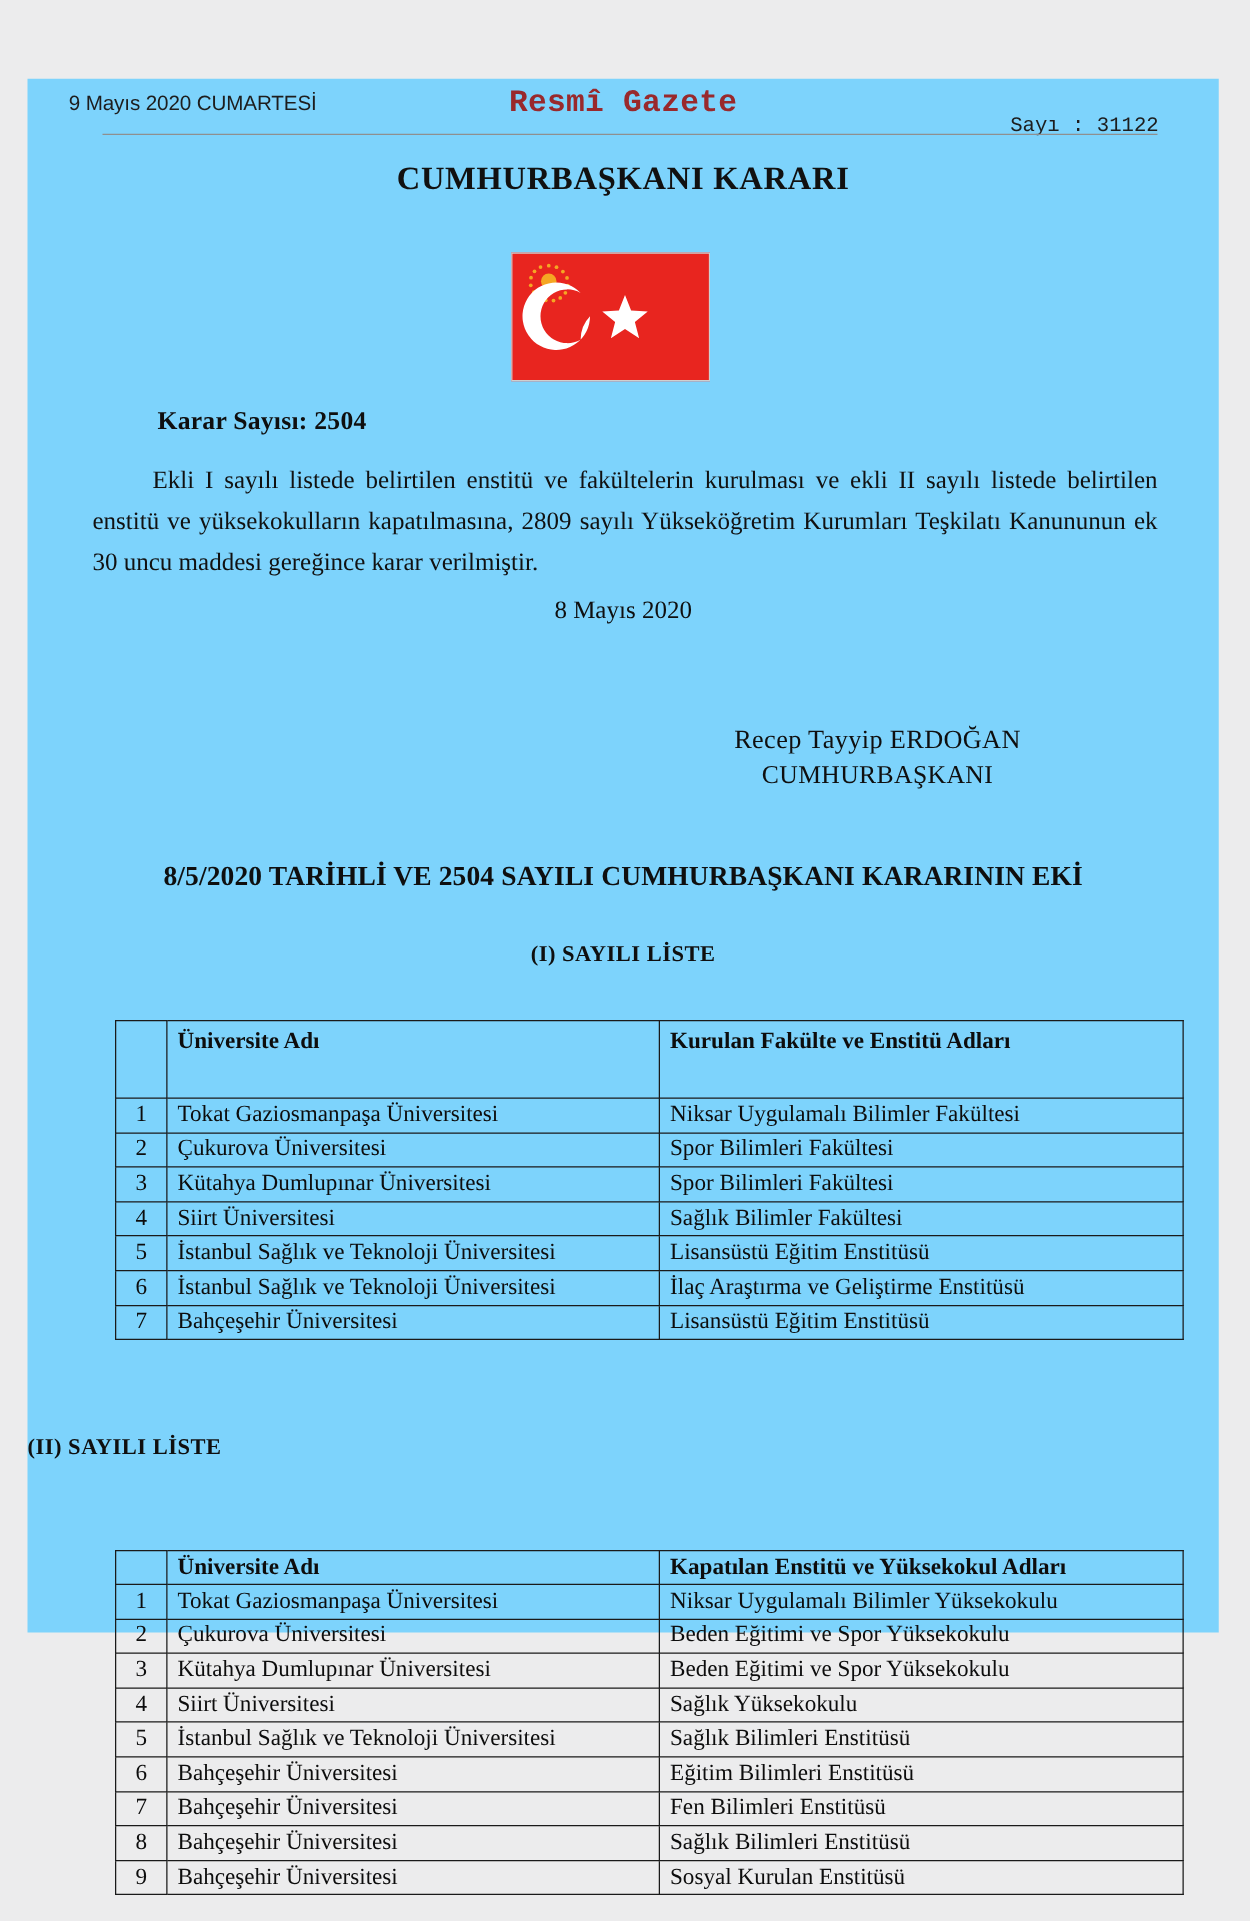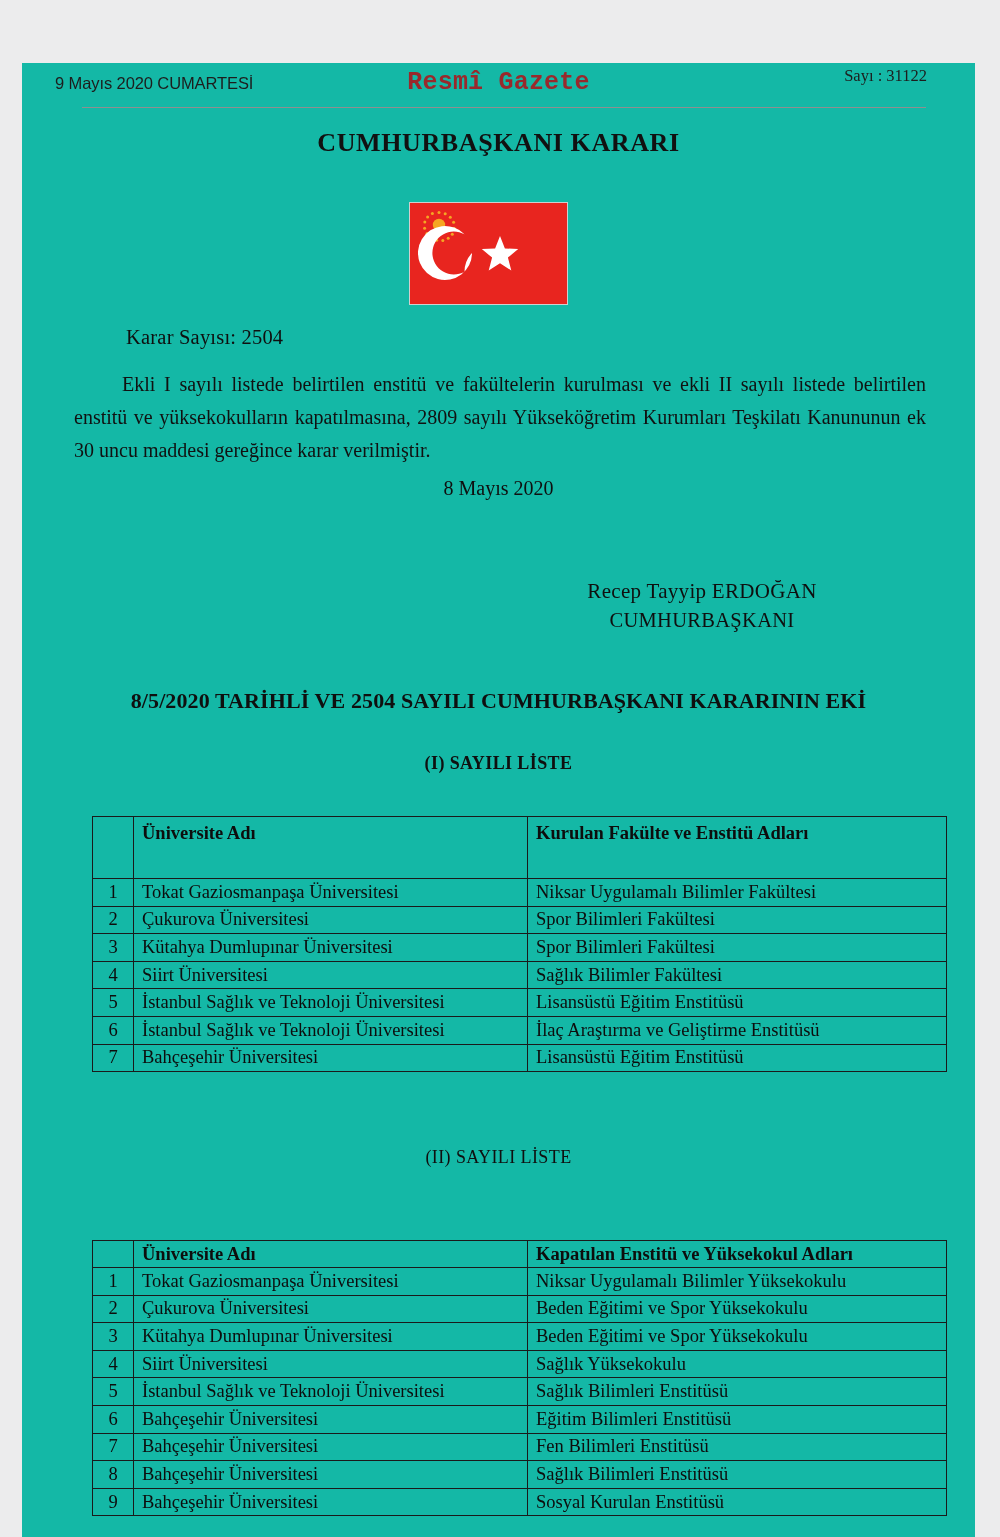--- a/index.html
+++ b/index.html
@@ -15,22 +15,22 @@
     color: #0f0f0f;
     overflow: hidden;
   }
 
   
   #page {
     position: absolute;
     left: 22px;
     top: 63px;
     width: 953px;
-    height: 1474px;
-    background: #14b8a6;
+    height: 1243px;
+    background: #7dd3fc;
     box-sizing: border-box;
   }
 
   
   .masthead {
     position: absolute;
     left: 0;
     top: 0;
     width: 953px;
     height: 45px;
@@ -53,22 +53,22 @@
     text-align: center;
     font-family: Liberation Mono, monospace;
     font-size: 25px;
     font-weight: bold;
     color: #99292c;
     letter-spacing: 0.2px;
   }
   .mast-issue {
     position: absolute;
     right: 48px;
-    top: 3px;
-    font-family: Liberation Serif, serif;
+    top: 28px;
+    font-family: Liberation Mono, monospace;
     font-size: 16.5px;
     color: #1d1d1d;
     white-space: nowrap;
   }
   .mast-rule {
     position: absolute;
     left: 60px;
     top: 44px;
     width: 844px;
     height: 0;
@@ -101,21 +101,21 @@
     overflow: hidden;
   }
   .flag svg { display: block; }
 
   
   .karar-no {
     position: absolute;
     left: 104px;
     top: 263px;
     font-size: 20.5px;
-    font-weight: normal;
+    font-weight: bold;
     letter-spacing: 0.2px;
   }
 
   
   .body-par {
     position: absolute;
     left: 52px;
     top: 305px;
     width: 852px;
     font-size: 20px;
@@ -174,23 +174,22 @@
     text-align: center;
     font-size: 18px;
     font-weight: bold;
     letter-spacing: 0.4px;
   }
   .list-heading-2 {
     position: absolute;
     left: 0;
     right: 0;
     top: 1084px;
-    text-align: center;
     font-size: 18px;
-    font-weight: normal;
+    font-weight: bold;
     letter-spacing: 0.4px;
   }
 
   
   .gz-table {
     position: absolute;
     border-collapse: collapse;
     table-layout: fixed;
     font-size: 18.5px;
     color: #0d0d0d;

